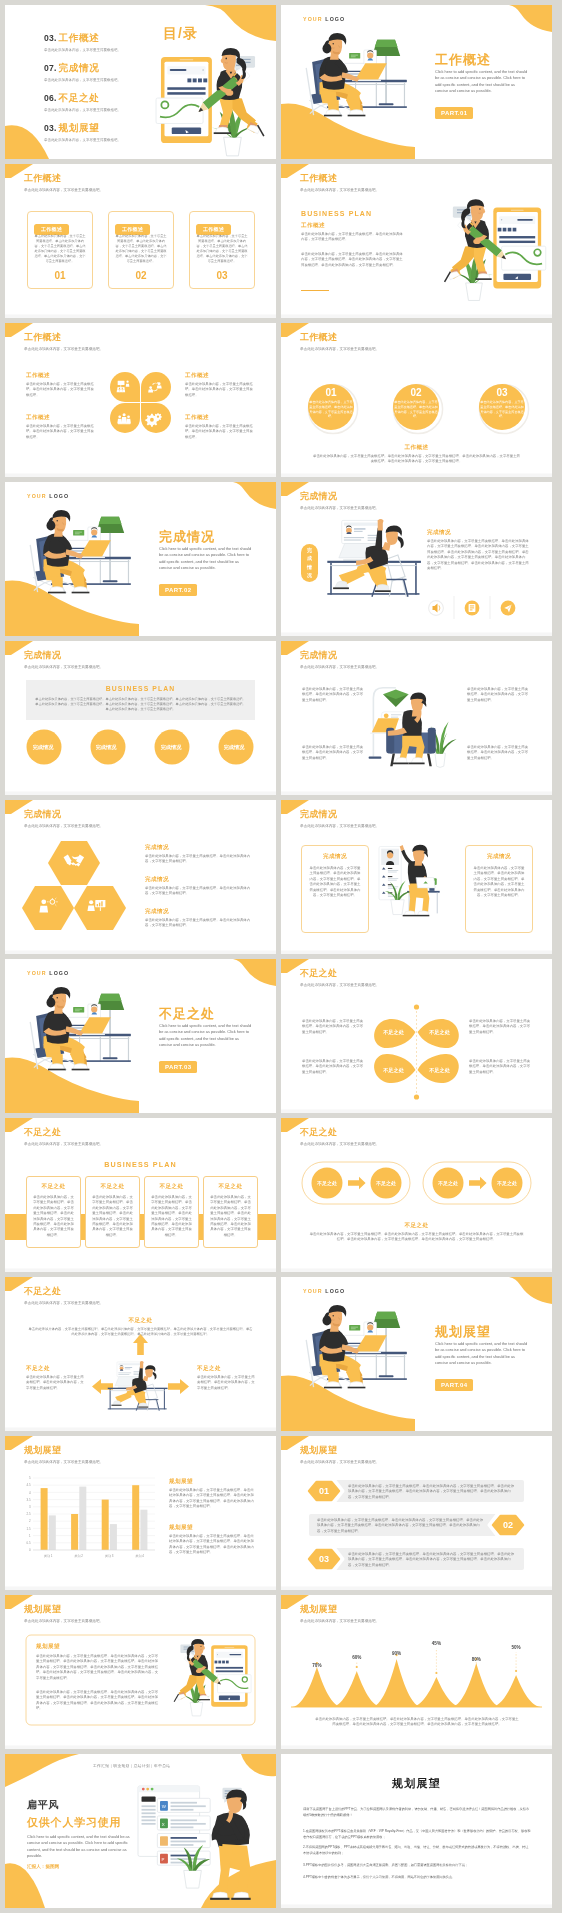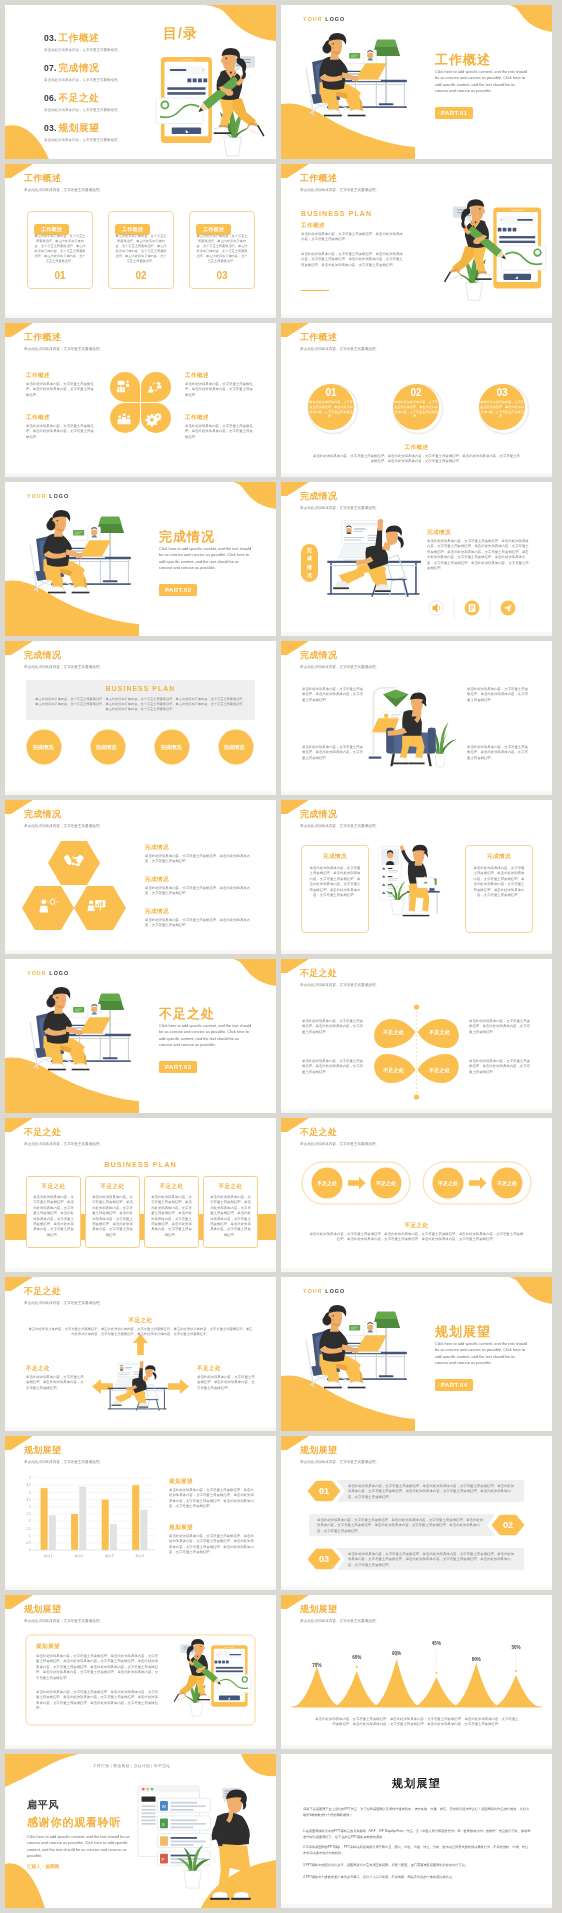--- a/index.html
+++ b/index.html
@@ -1130,21 +1130,21 @@
       <path d="M92 38 Q82 48 84 62 L90 60 Q89 50 97 44 Z" fill="#2E2E2E"></path>
       <path d="M86 60 Q98 66 114 60 L112 54 Q98 59 90 54 Z" fill="#2E2E2E"></path>
 
       <path d="M120 38 Q130 50 126 62 L120 60 Q124 50 116 42 Z" fill="#2E2E2E"></path>
       <path d="M120 60 Q114 50 108 38 L103 40 Q108 52 114 62 Z" fill="#2E2E2E"></path>
       <path d="M104 42 Q109 36 108 28 L103 28 Q104 35 100 39 Z" fill="#EFAE6C"></path>
     </g>
   </svg>
   <div class="abs" style="left:88px;top:9px;font-size:3.7px;color:#7d7d7d;letter-spacing:.4px">工作汇报｜职业规划｜总结计划｜年中总结</div>
   <div class="abs" style="left:22px;top:44px;font-size:10px;font-weight:bold;color:#3f3f3f;letter-spacing:.8px">扁平风</div>
-  <div class="abs" style="left:22px;top:61px;font-size:11px;font-weight:bold;color:#F4B13E;letter-spacing:.8px">感谢你的观看聆听</div>
+  <div class="abs" style="left:22px;top:61px;font-size:11px;font-weight:bold;color:#F4B13E;letter-spacing:.8px">仅供个人学习使用</div>
   <div class="abs en" style="left:22px;top:80px;width:112px">Click here to add specific content, and the text should be as concise and concise as possible. Click here to add specific content, and the text should be as concise and concise as possible.</div>
   <div class="abs" style="left:22px;top:110px;font-size:4.6px;font-weight:bold"><span style="color:#F4B13E">汇报人：</span><span style="color:#F4B13E">摄图网</span></div>
 </div>
 
 <div class="slide">
   <svg class="sv" viewBox="0 0 271 154">
     <rect width="271" height="154" fill="#fff"></rect>
     <rect x="0" y="150.5" width="271" height="3.5" fill="#f6f6f6"></rect>
   </svg>
   <div class="abs" style="left:0;top:22px;width:271px;text-align:center;font-size:11px;font-weight:bold;color:#1f1f1f;letter-spacing:1.2px">规划展望</div>

